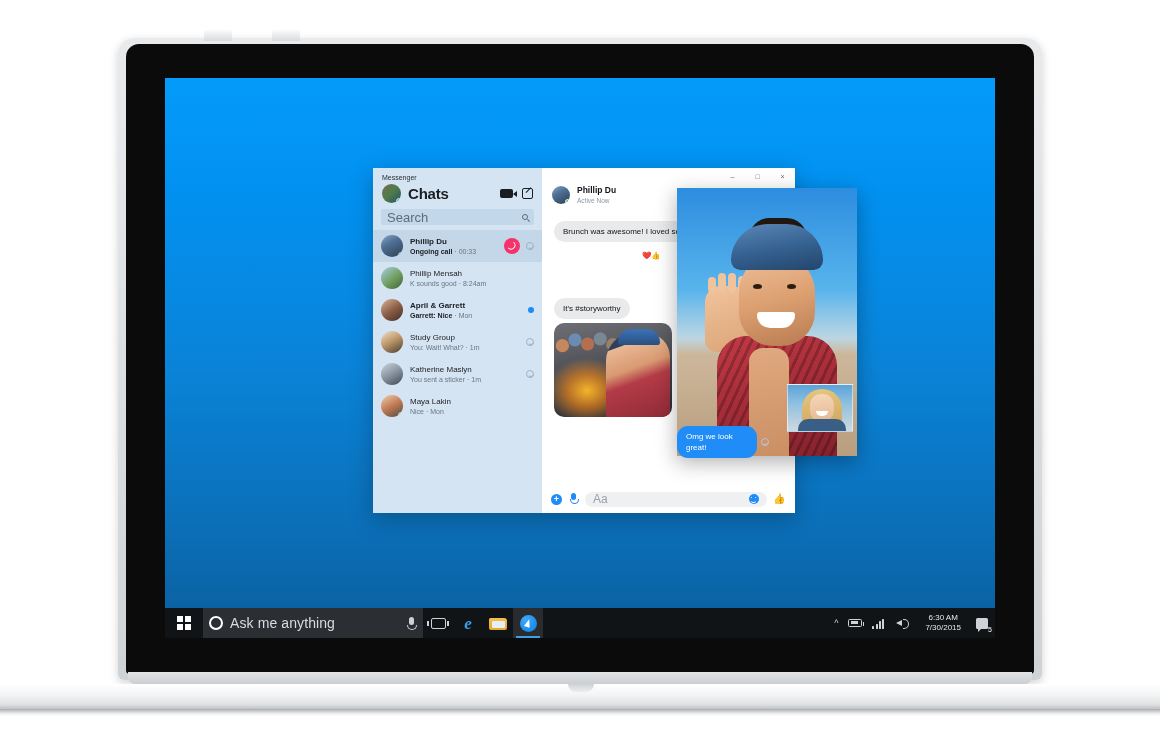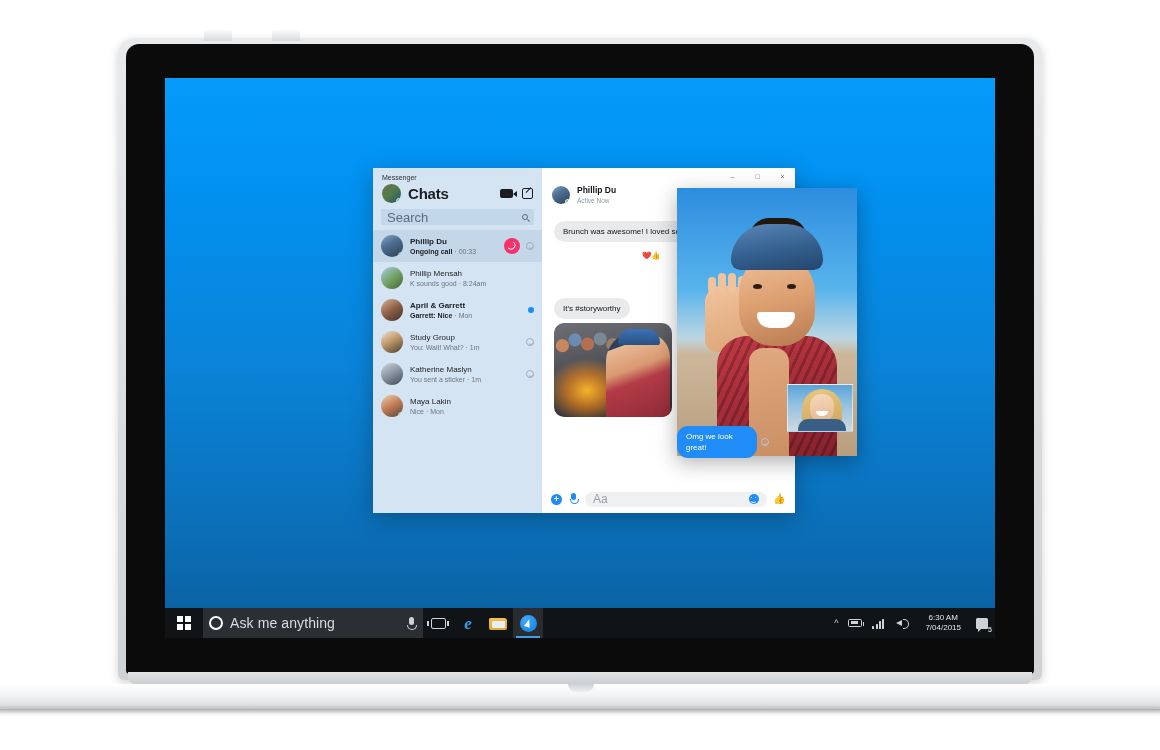--- a/index.html
+++ b/index.html
@@ -678,21 +678,21 @@
               <i></i>
               <i></i>
             </span>
           </div>
         <div class="tray-item">
             <span class="spk"></span>
           </div>
         <div class="tray-item">
           <div class="clock">
             <div>6:30 AM</div>
-            <div>7/04/2015</div>
+            <div>7/30/2015</div>
           </div>
         </div>
         <div class="notif">
           <span class="notif-box"></span>
           <span class="notif-count">5</span>
         </div>
       </div>
     </div>
 
   </div>

